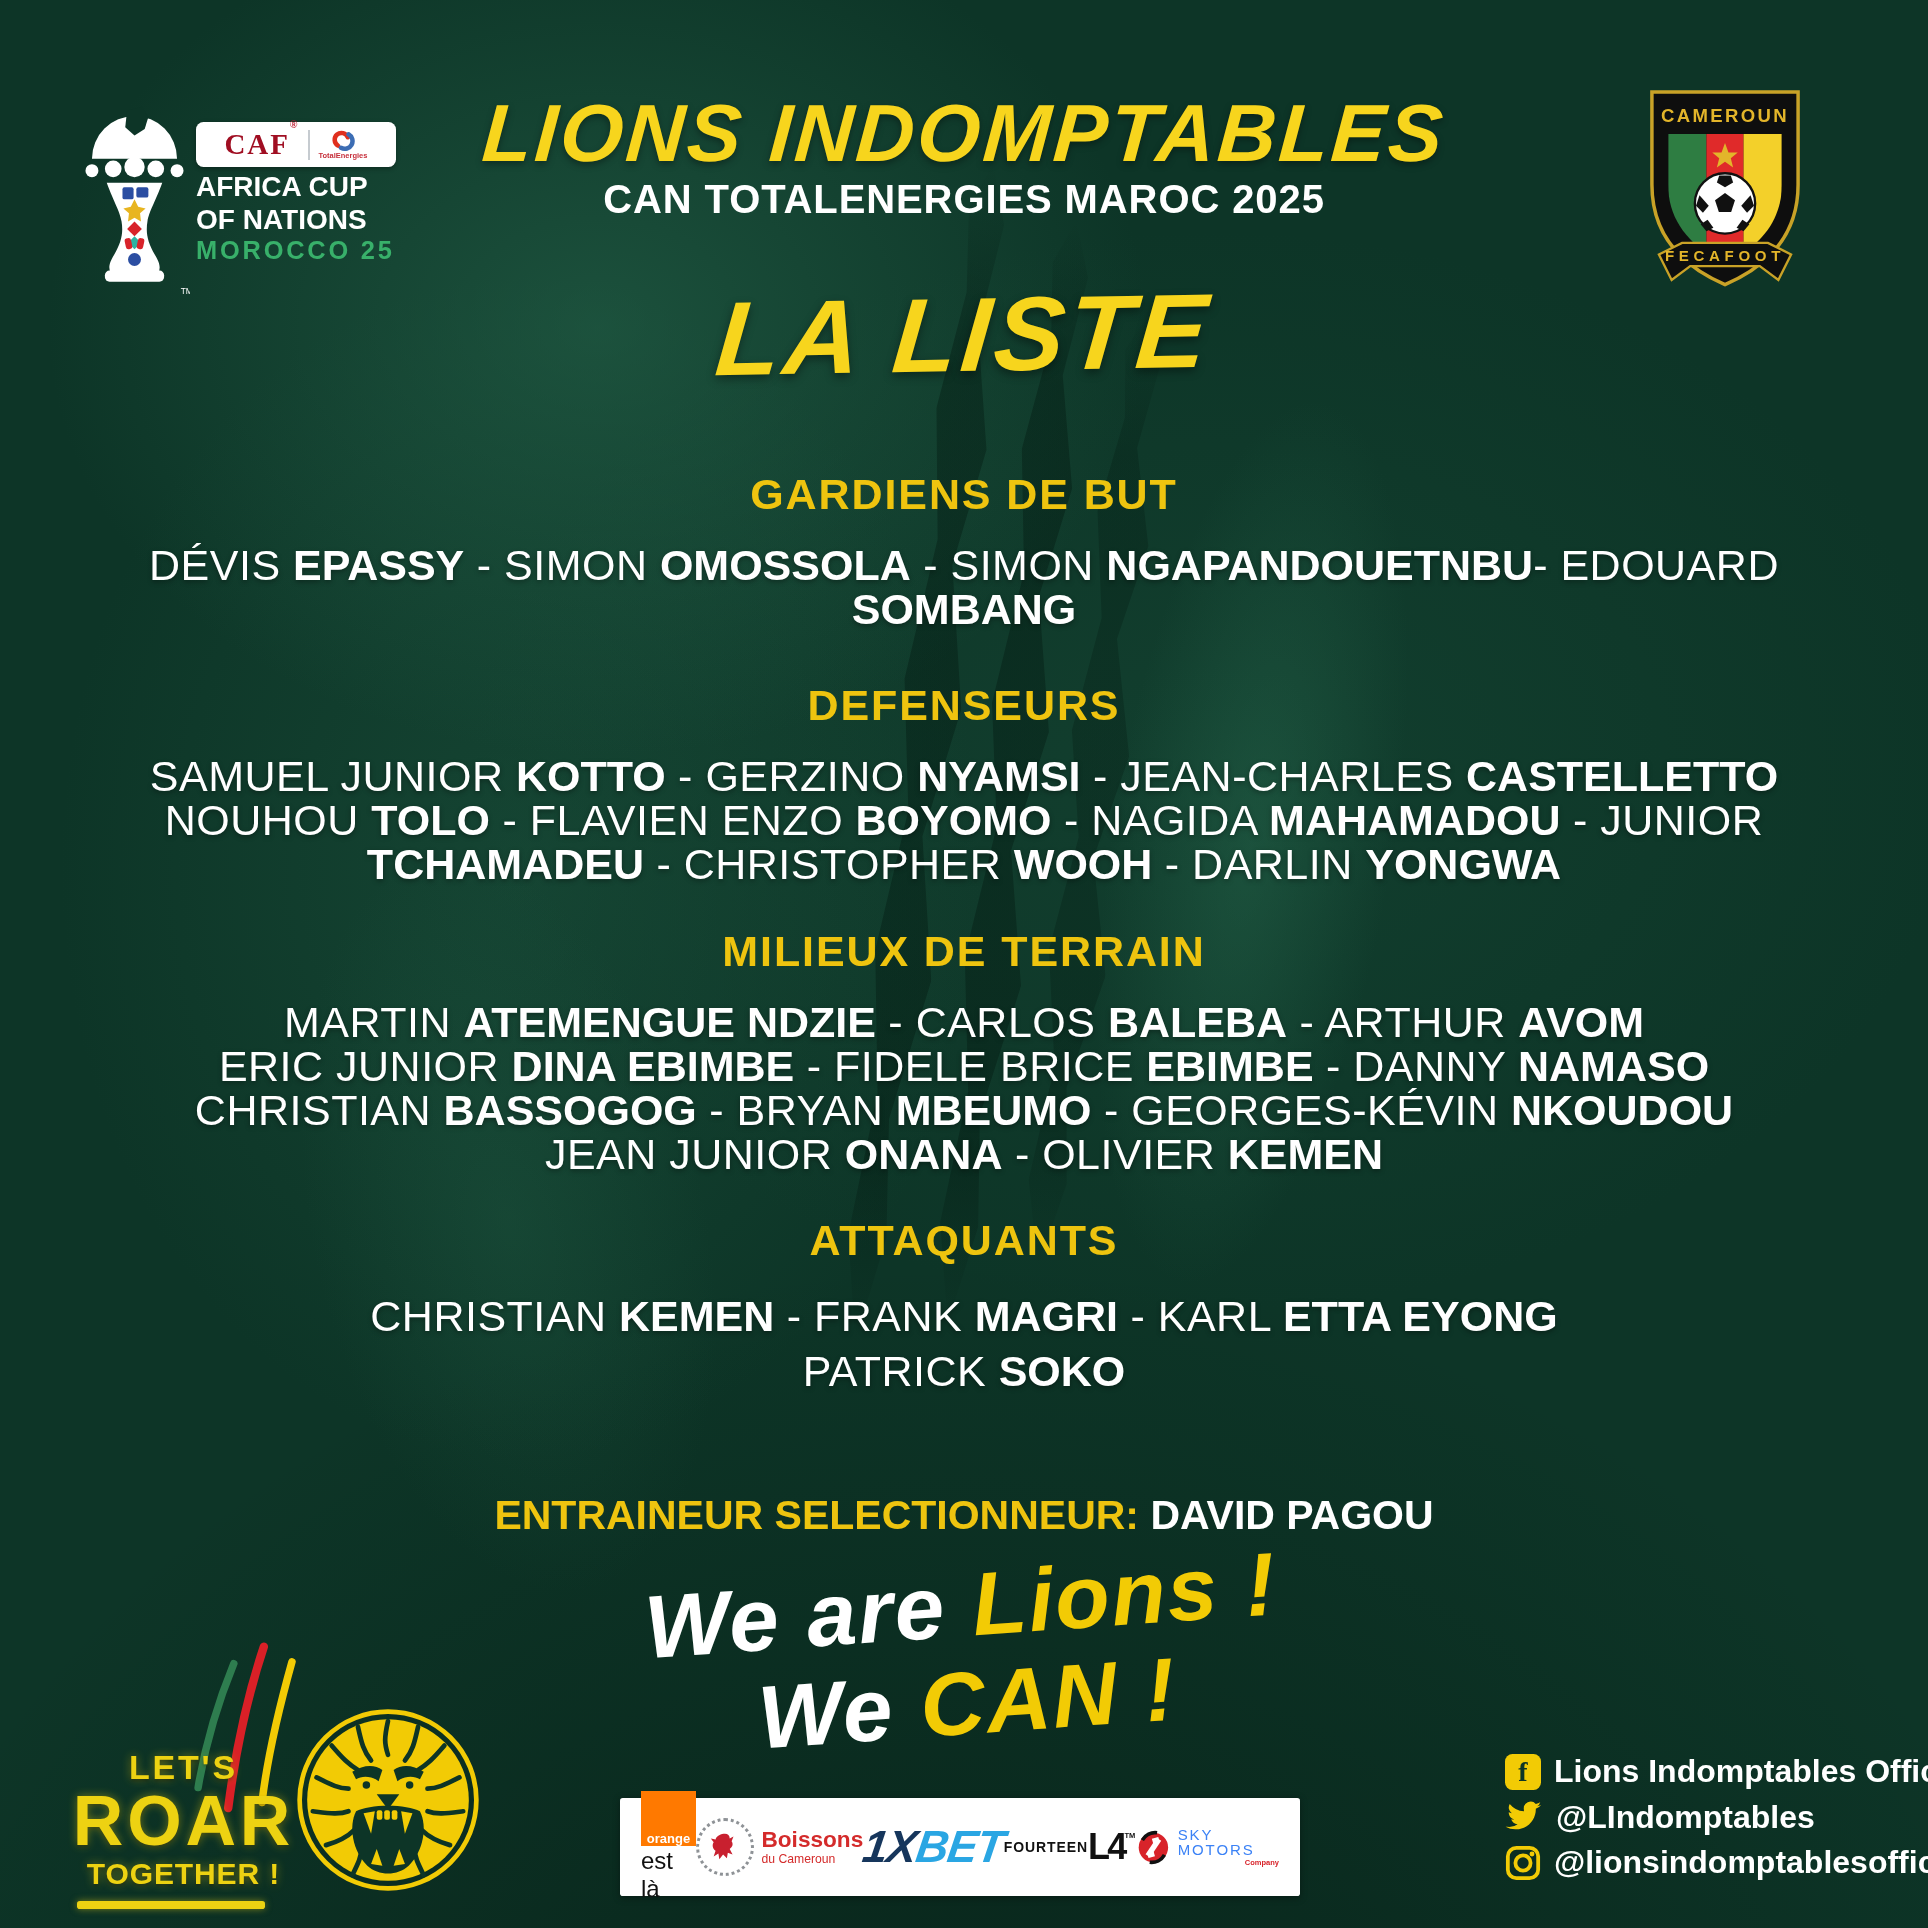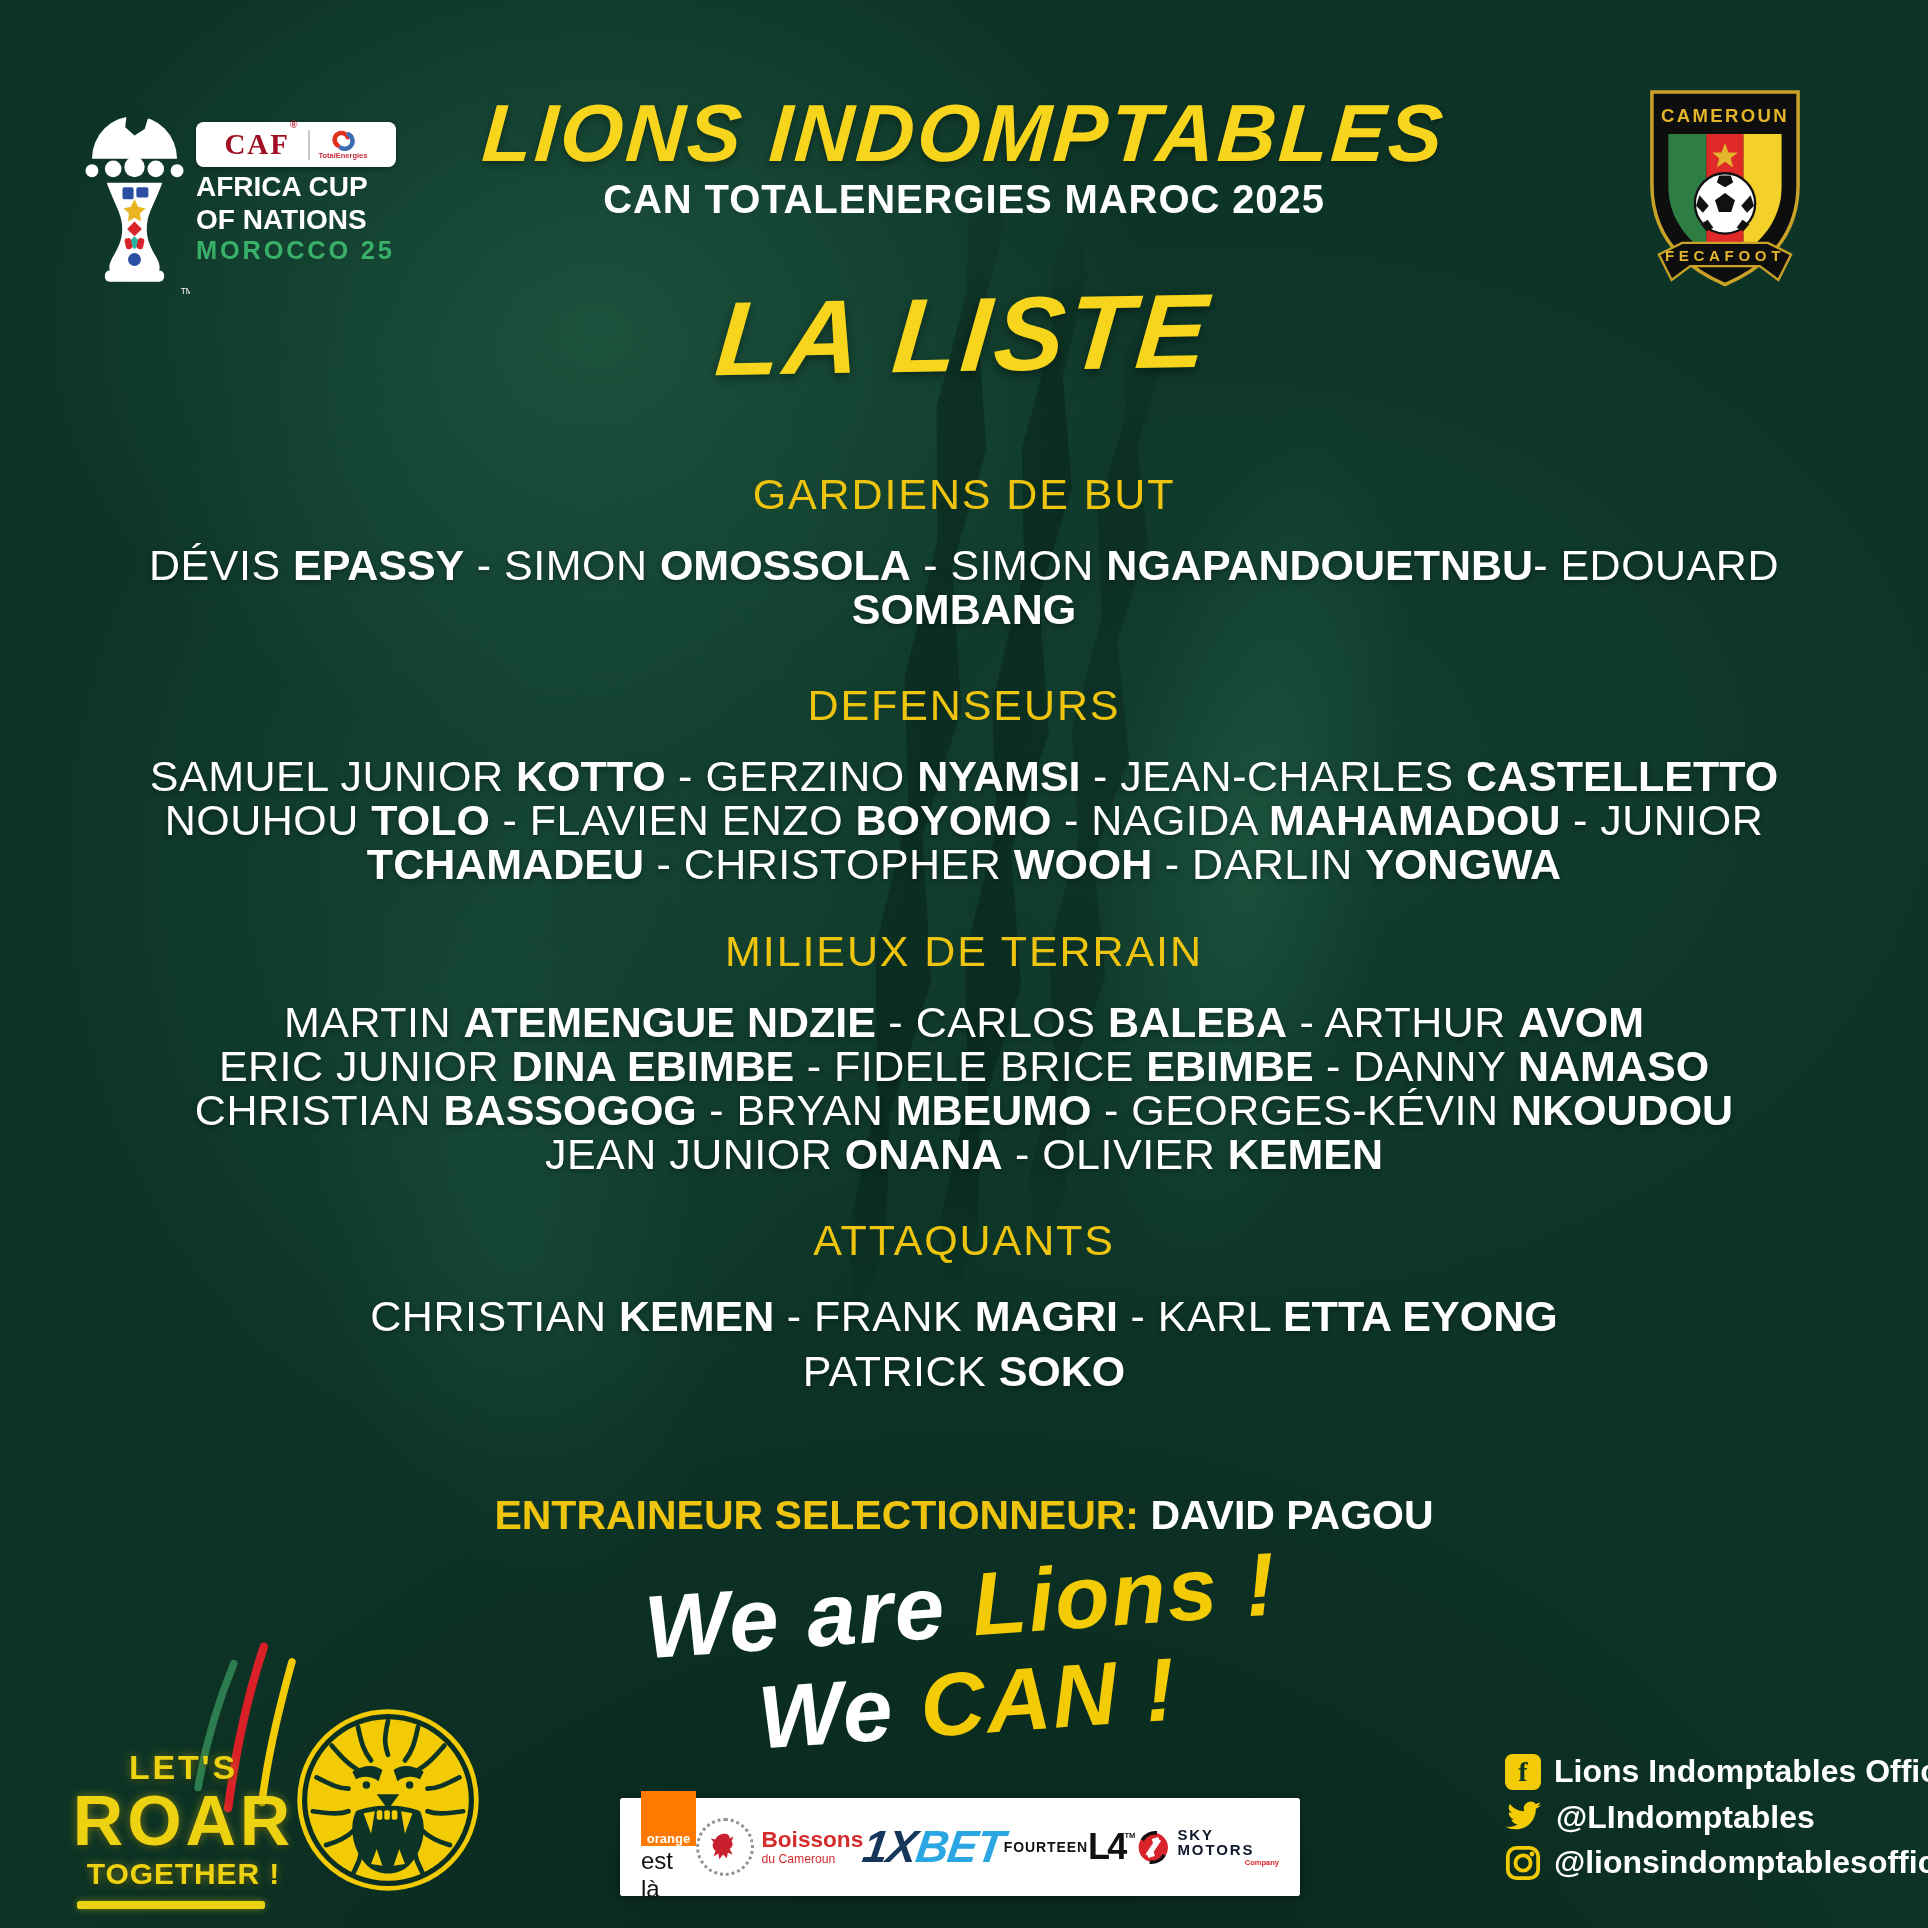--- a/index.html
+++ b/index.html
@@ -43,21 +43,21 @@
   .badge{left:1638px;top:85px;}
 
   
   .la-liste{left:0;right:0;top:282px;text-align:center;}
   .la-liste .main{color:#F7D51D;font-size:105px;font-weight:900;font-style:italic;letter-spacing:3.8px;
     transform:skewX(-6deg) rotate(-1deg);display:inline-block;line-height:1;text-shadow:0 3.8px 9.4px rgba(0,0,0,.4);}
   .la-liste .sub{color:#FFFFFF;font-size:54px;font-weight:900;font-style:italic;letter-spacing:1.9px;margin-top:3.8px;line-height:1;}
 
   
   .sec{left:0;right:0;text-align:center;}
-  .sec-heading{margin:0;color:#EEC40F;font-size:43px;font-weight:400;letter-spacing:1.9px;line-height:47px;}
+  .sec-heading{margin:0;color:#EEC40F;font-size:43px;font-weight:700;letter-spacing:1.9px;line-height:47px;}
   .roster{margin-top:24.5px;color:#FFFFFF;}
   .roster-line{font-size:43px;line-height:44px;font-weight:400;letter-spacing:0.5px;text-shadow:0 1.9px 5.6px rgba(0,0,0,.35);white-space:nowrap;}
   .roster-line .ln{font-weight:800;letter-spacing:0;}
   .sec0{top:471px;} .sec1{top:682px;} .sec2{top:928px;} .sec3{top:1217px;}
   .sec3 .roster-line{line-height:55px;}
 
   .coach{left:0;right:0;top:1492px;text-align:center;font-size:41px;font-weight:900;}
   .coach .lab{color:#EEC40F;} .coach .nm{color:#fff;}
 
   
@@ -89,21 +89,21 @@
   .bois-1{color:#D42B2B;font-size:22.6px;font-weight:700;}
   .bois-2{color:#D42B2B;font-size:12.2px;font-weight:400;margin-top:1.9px;}
   .bet{font-style:italic;font-weight:900;font-size:45px;letter-spacing:-0.9px;transform:skewX(-8deg);}
   .bet .x{color:#16365C;} .bet .b{color:#2AA6E3;}
   .fourteen{display:flex;flex-direction:row;align-items:center;line-height:1;color:#111;}
   .fourteen .nm{font-size:14px;font-weight:900;letter-spacing:0.9px;}
   .fourteen .mono{font-size:36px;font-weight:900;letter-spacing:-2.8px;line-height:34px;}
   .fourteen .tm{font-size:7.5px;font-weight:700;align-self:flex-end;position:relative;top:-24.5px;}
   .sky{display:flex;align-items:center;gap:5.6px;}
   .sky-col{display:flex;flex-direction:column;align-items:flex-end;line-height:1;}
-  .sky-name{color:#0f172a;font-size:15px;font-weight:700;letter-spacing:1.9px;}
+  .sky-name{color:#3b82f6;font-size:15px;font-weight:400;letter-spacing:1.9px;}
   .sky-sub{color:#D8232A;font-size:7.5px;font-weight:700;margin-top:1.9px;}
 
   
   .social{left:1505px;top:1753px;display:flex;flex-direction:column;gap:8.5px;}
   .social-row{display:flex;align-items:center;gap:13px;}
   .social-txt{color:#fff;font-size:32px;font-weight:700;white-space:nowrap;}
   .fb-icon{width:36px;height:36px;background:#F2CB05;border-radius:7.5px;display:flex;align-items:center;justify-content:center;
     color:#0D3527;font-size:28px;font-weight:900;font-family:"Liberation Serif",serif;}
 </style>
 </head>

